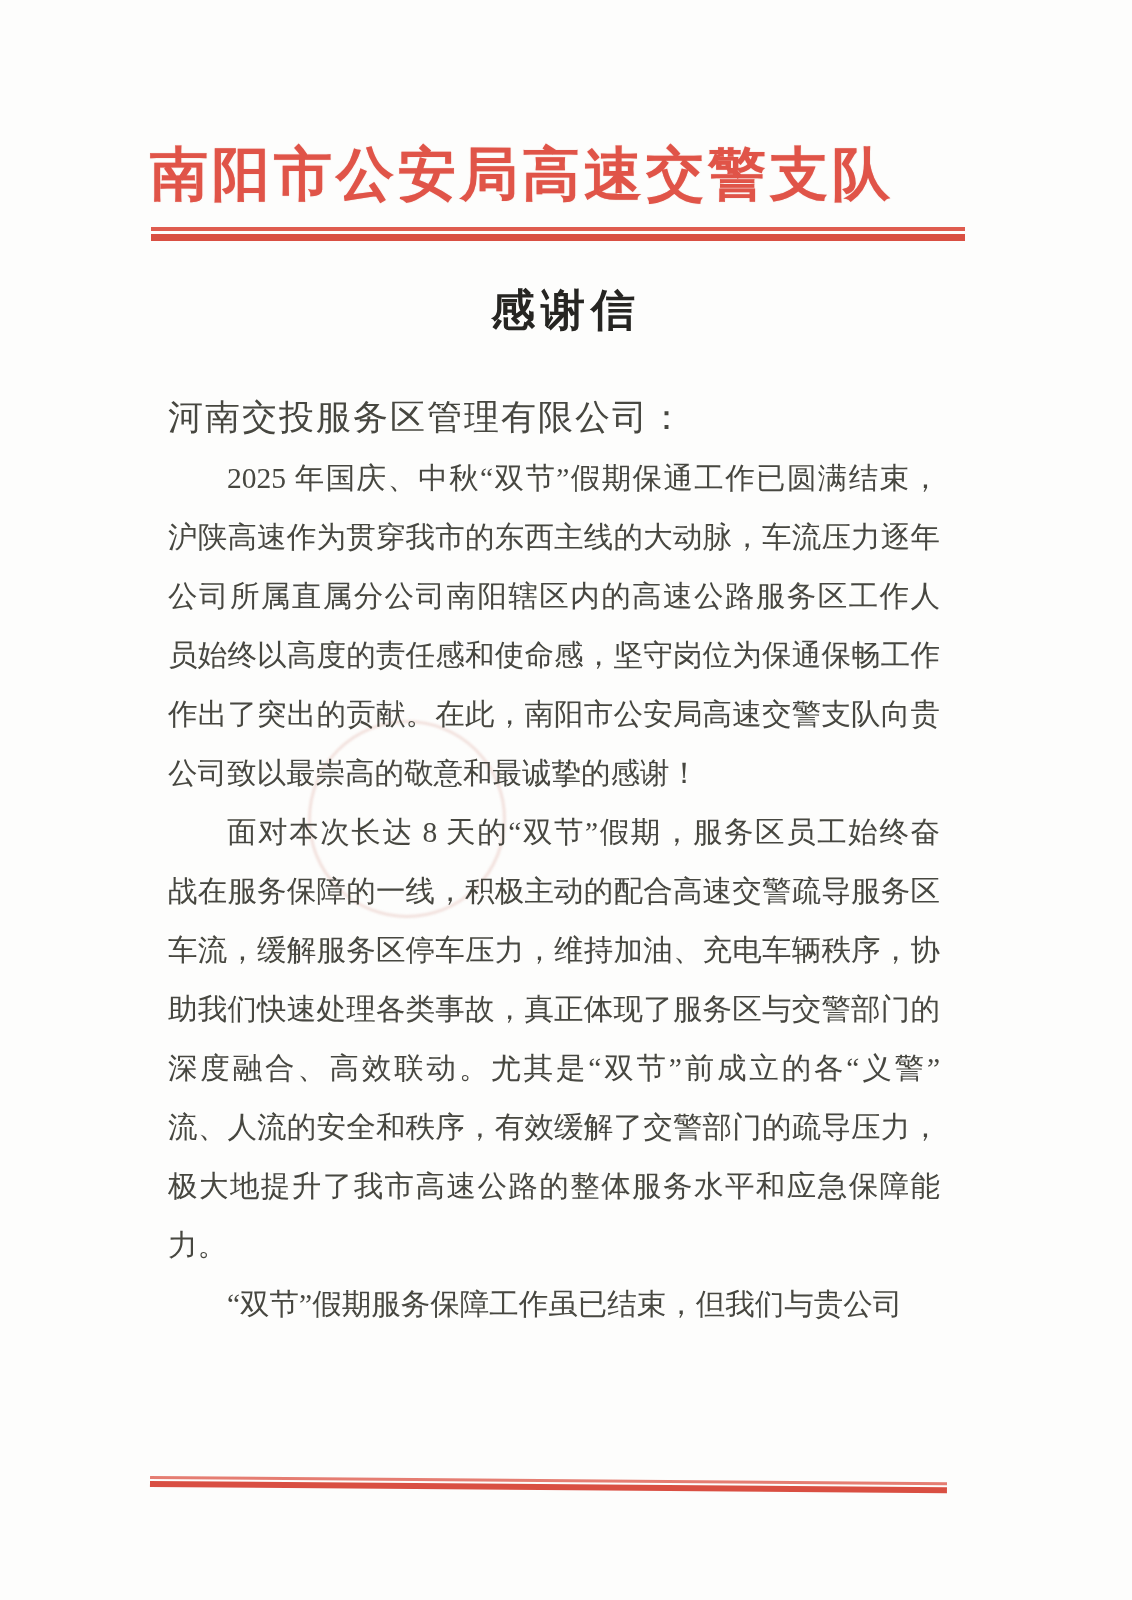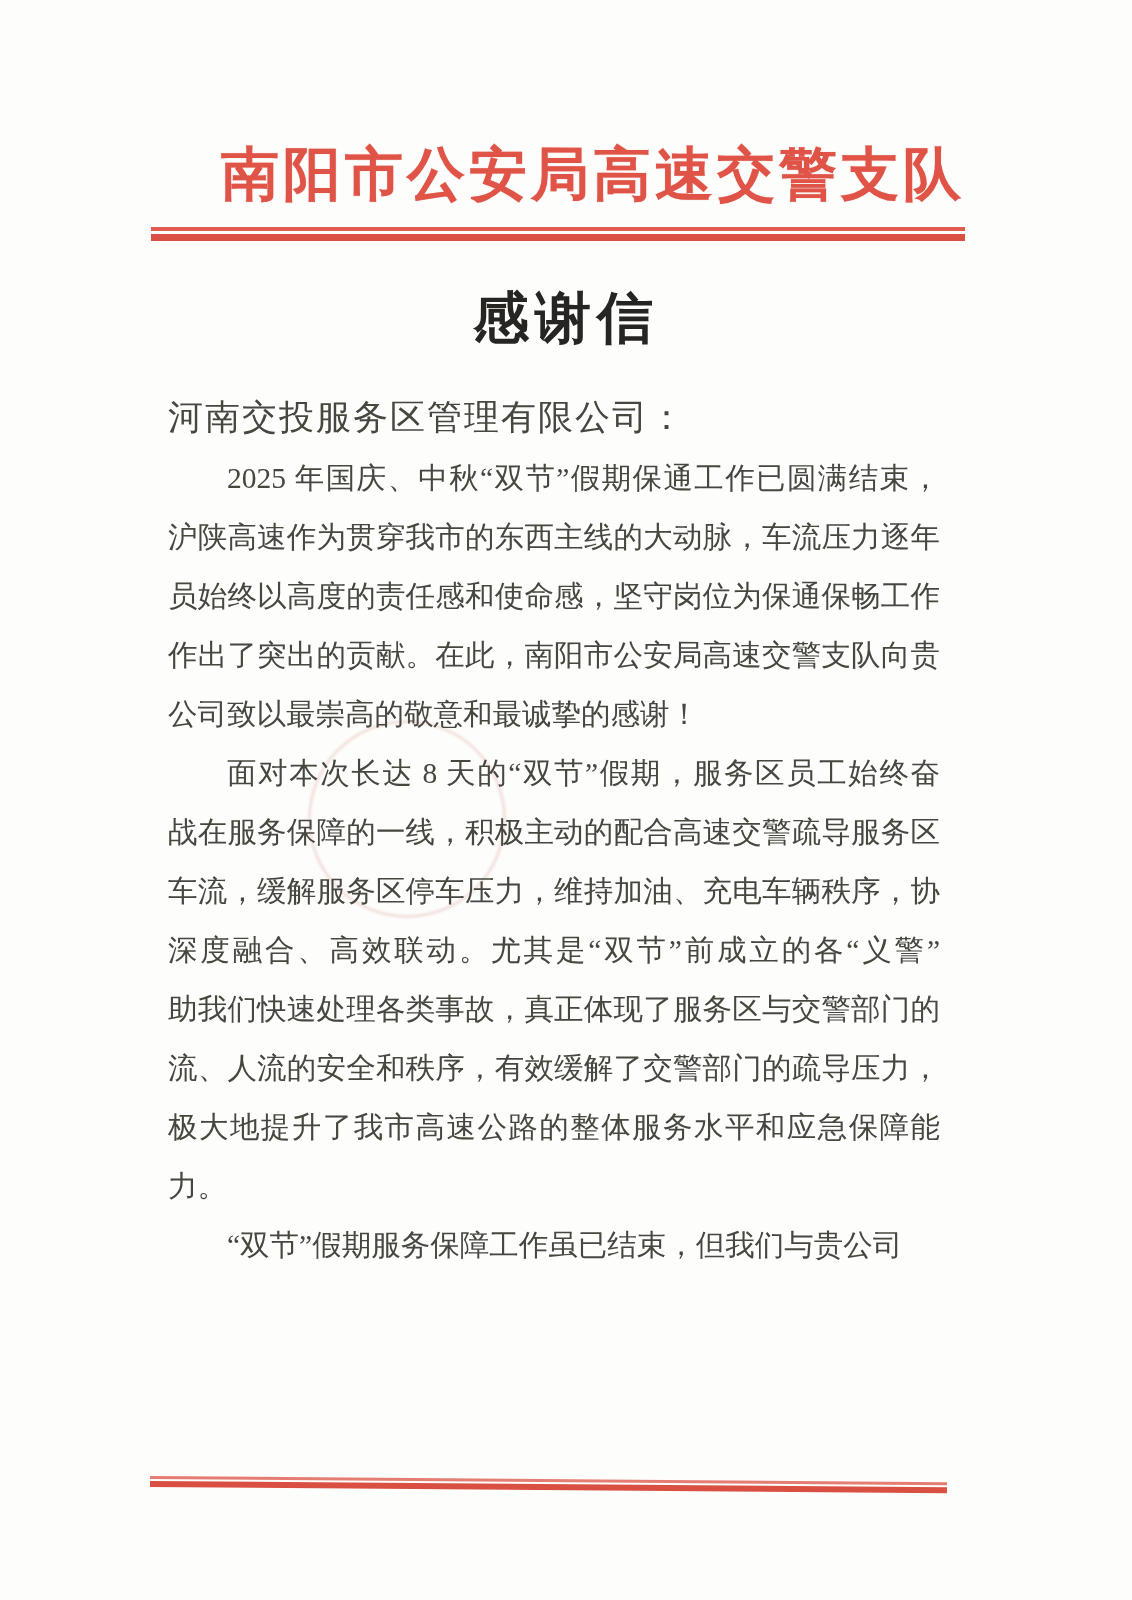--- a/index.html
+++ b/index.html
@@ -9,34 +9,34 @@
     font-family:"Liberation Serif","DejaVu Serif",serif;
     position:relative;
   }
   .page{
     position:absolute;inset:0;
     background:#fdfdfc;
     overflow:hidden;
   }
   .letterhead-title{
     position:absolute;top:136px;left:150px;width:815px;
-    text-align:right;
+    text-align:left;
     font-size:58px;font-weight:bold;
     color:#e05448;
     letter-spacing:4px;
     white-space:nowrap;
     text-shadow:0 0 1px rgba(224,84,72,.5);
   }
   .head-rule{position:absolute;left:151px;top:227px;width:814px;}
   .head-rule .thin{height:4px;background:#df5c4f;margin-bottom:3px;}
   .head-rule .thick{height:7px;background:#d94f42;}
   .letter-title{
     position:absolute;top:281px;left:0;width:1132px;
     text-align:center;
-    font-size:56px;font-weight:bold;color:#262522;
+    font-size:44px;font-weight:bold;color:#262522;
     letter-spacing:6px;
   }
   .salutation{
     position:absolute;top:394px;left:168px;width:772px;
     font-size:35px;color:#474740;
     letter-spacing:2px;white-space:nowrap;
   }
   .body-block{
     position:absolute;top:449px;left:168px;width:772px;
   }
@@ -77,28 +77,29 @@
 
   <div class="letter-title">感谢信</div>
 
   <div class="stamp-ghost"></div>
 
   <div class="salutation">河南交投服务区管理有限公司：</div>
 
   <div class="body-block">
     <div class="line indent">2025 年国庆、中秋“双节”假期保通工作已圆满结束，</div>
     <div class="line">沪陕高速作为贯穿我市的东西主线的大动脉，车流压力逐年</div>
+    <div class="line">公司所属直属分公司南阳辖区内的高速公路服务区工作人</div>
     <div class="line">员始终以高度的责任感和使命感，坚守岗位为保通保畅工作</div>
     <div class="line">作出了突出的贡献。在此，南阳市公安局高速交警支队向贵</div>
     <div class="line end">公司致以最崇高的敬意和最诚挚的感谢！</div>
     <div class="line indent">面对本次长达 8 天的“双节”假期，服务区员工始终奋</div>
     <div class="line">战在服务保障的一线，积极主动的配合高速交警疏导服务区</div>
     <div class="line">车流，缓解服务区停车压力，维持加油、充电车辆秩序，协</div>
+    <div class="line">助我们快速处理各类事故，真正体现了服务区与交警部门的</div>
     <div class="line">深度融合、高效联动。尤其是“双节”前成立的各“义警”</div>
-    <div class="line">助我们快速处理各类事故，真正体现了服务区与交警部门的</div>
     <div class="line">流、人流的安全和秩序，有效缓解了交警部门的疏导压力，</div>
     <div class="line">极大地提升了我市高速公路的整体服务水平和应急保障能</div>
     <div class="line end">力。</div>
     <div class="line indent end">“双节”假期服务保障工作虽已结束，但我们与贵公司</div>
   </div>
 
   <div class="foot-rule">
     <div class="thin"></div>
     <div class="thick"></div>
   </div>

